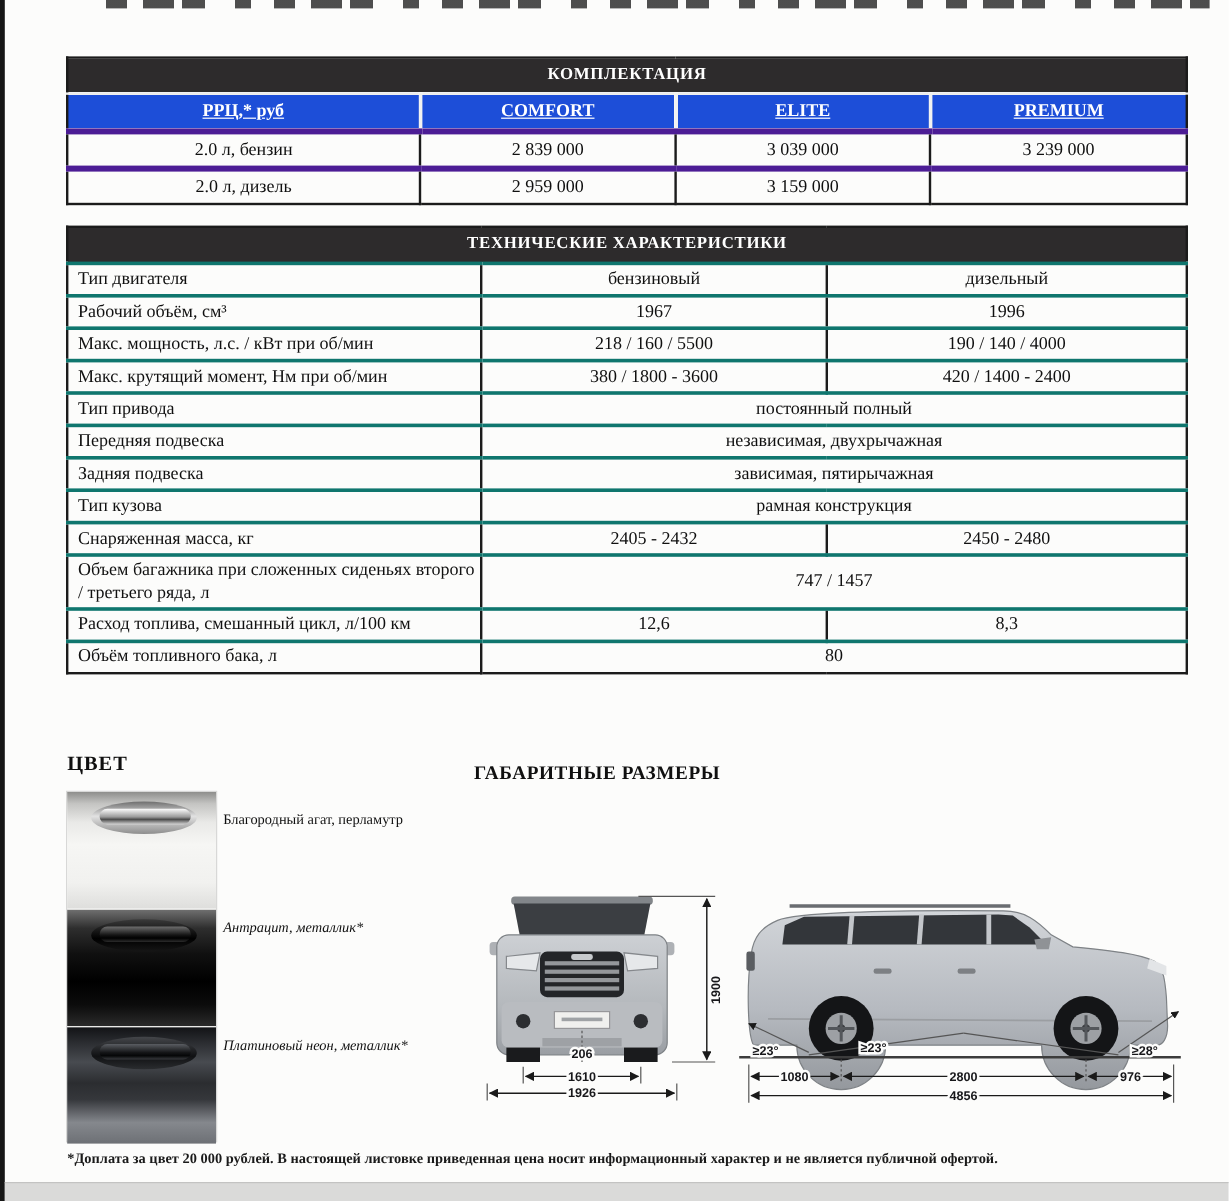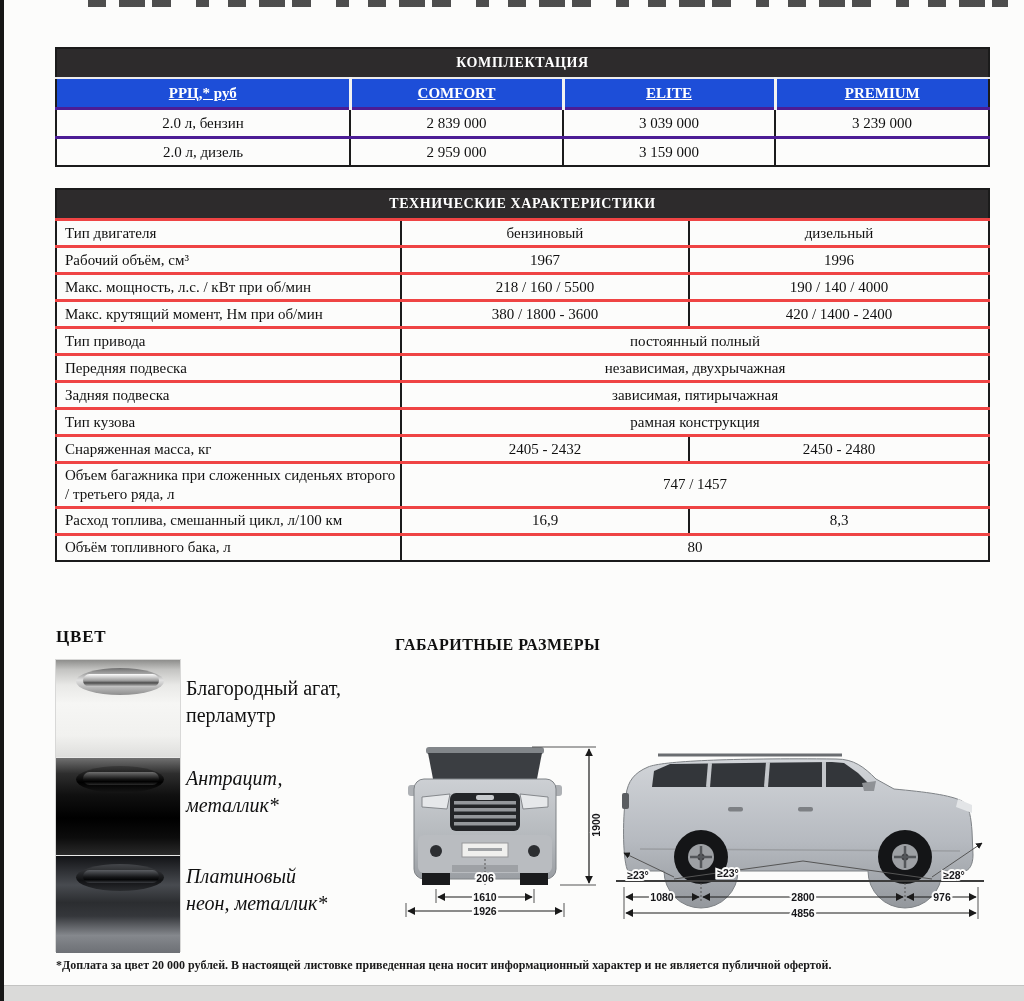--- a/index.html
+++ b/index.html
@@ -15,43 +15,43 @@
 
   
   table.tbl{border-collapse:collapse;table-layout:fixed;width:933px;font-size:15px;}
   .tbl th,.tbl td{border:2px solid #1b1b1b;text-align:center;padding:2px 4px;overflow:hidden;}
   .tbl .title-cell{background:#2d2b2c;color:#fff;font-weight:bold;font-size:14px;letter-spacing:.6px;
       height:24px;border-bottom:2px solid #ececec;}
   #trim-table{position:absolute;left:55px;top:47px;}
   #trim-table th.gray{background:#1d4ed8;color:#fff;font-weight:bold;height:24px;
       border-top:2px solid #ececec;border-left:3px solid #f2f2f1;text-decoration:underline;}
   #trim-table th.gray:first-child{border-left:2px solid #1b1b1b;}
-  #trim-table td{height:22px;border-top:3px solid #4c1d95;}
+  #trim-table td{height:22px;border-top:5px solid #4c1d95;}
 
   #spec-table{position:absolute;left:55px;top:188px;}
-  #spec-table td{height:20px;border-top:3px solid #ef4444;line-height:1.25;}
+  #spec-table td{height:20px;border-top:3px solid #0f766e;line-height:1.25;}
   #spec-table td.lbl{text-align:left;padding-left:8px;}
 
   
   #color-title{position:absolute;left:56px;top:627px;font-weight:bold;font-size:17px;letter-spacing:.8px;}
   #swatches{position:absolute;left:55px;top:659px;width:124px;height:291px;border:1px solid #d8d8d7;}
   .swatch{position:relative;width:100%;height:97px;overflow:hidden;}
   .swatch + .swatch{border-top:1px solid #e9e9e8;}
   .sw1{background:linear-gradient(180deg,#8e8e8c 0%,#c4c4c2 10%,#e9e9e7 26%,#f6f6f4 45%,#f1f1ef 78%,#dededc 100%);}
   .sw2{background:linear-gradient(180deg,#707070 0%,#2e2e2e 16%,#101010 38%,#000 62%,#0c0c0c 82%,#2a2a2a 100%);}
   .sw3{background:linear-gradient(180deg,#121316 0%,#2c2e32 14%,#484b50 30%,#2b2d30 48%,#35373b 62%,#85888d 82%,#6d7075 100%);}
   .recess{position:absolute;left:20px;top:8px;width:88px;height:27px;border-radius:50%;}
   .pill{position:absolute;left:27px;top:14px;width:76px;height:13px;border-radius:8px;}
   .sw1 .recess{background:linear-gradient(180deg,#6f6f6f,#e2e2e2 45%,#8d8d8d);}
   .sw1 .pill{background:linear-gradient(180deg,#fdfdfd,#9a9a9a 52%,#4d4d4d 68%,#d2d2d2);}
   .sw2 .recess{background:linear-gradient(180deg,#3a3a3a,#000 60%,#161616);}
   .sw2 .pill{background:linear-gradient(180deg,#6f6f6f,#151515 55%,#000 75%,#2c2c2c);}
   .sw3 .recess{background:linear-gradient(180deg,#44464a,#101113 60%,#2a2c2f);}
   .sw3 .pill{background:linear-gradient(180deg,#5a5d62,#141517 55%,#050607 75%,#3a3c40);}
-  .color-label{position:absolute;left:186px;width:158px;font-size:20px;line-height:1.35;}
+  .color-label{position:absolute;left:186px;width:158px;font-size:12px;line-height:1.35;}
   #color-label-1{top:675px;}
   #color-label-2{top:765px;font-style:italic;}
   #color-label-3{top:863px;font-style:italic;}
 
   
   #dims-title{position:absolute;left:395px;top:636px;font-weight:bold;font-size:16px;letter-spacing:.5px;}
   #front-view{position:absolute;left:392px;top:737px;}
   #side-view{position:absolute;left:610px;top:731px;}
   svg text{font-family:"Liberation Sans",sans-serif;font-size:10.5px;font-weight:bold;
       fill:#17171a;paint-order:stroke;stroke:#fcfcfb;stroke-width:4px;}
@@ -154,21 +154,21 @@
         <td class="lbl">Снаряженная масса, кг</td>
         <td>2405 - 2432</td>
         <td>2450 - 2480</td>
       </tr>
       <tr>
         <td class="lbl">Объем багажника при сложенных сиденьях второго / третьего ряда, л</td>
         <td colspan="2">747 / 1457</td>
       </tr>
       <tr>
         <td class="lbl">Расход топлива, смешанный цикл, л/100 км</td>
-        <td>16,9</td>
+        <td>12,6</td>
         <td>8,3</td>
       </tr>
       <tr>
         <td class="lbl">Объём топливного бака, л</td>
         <td colspan="2">80</td>
       </tr>
     </tbody>
   </table>
 
   <div id="color-title">ЦВЕТ</div>

